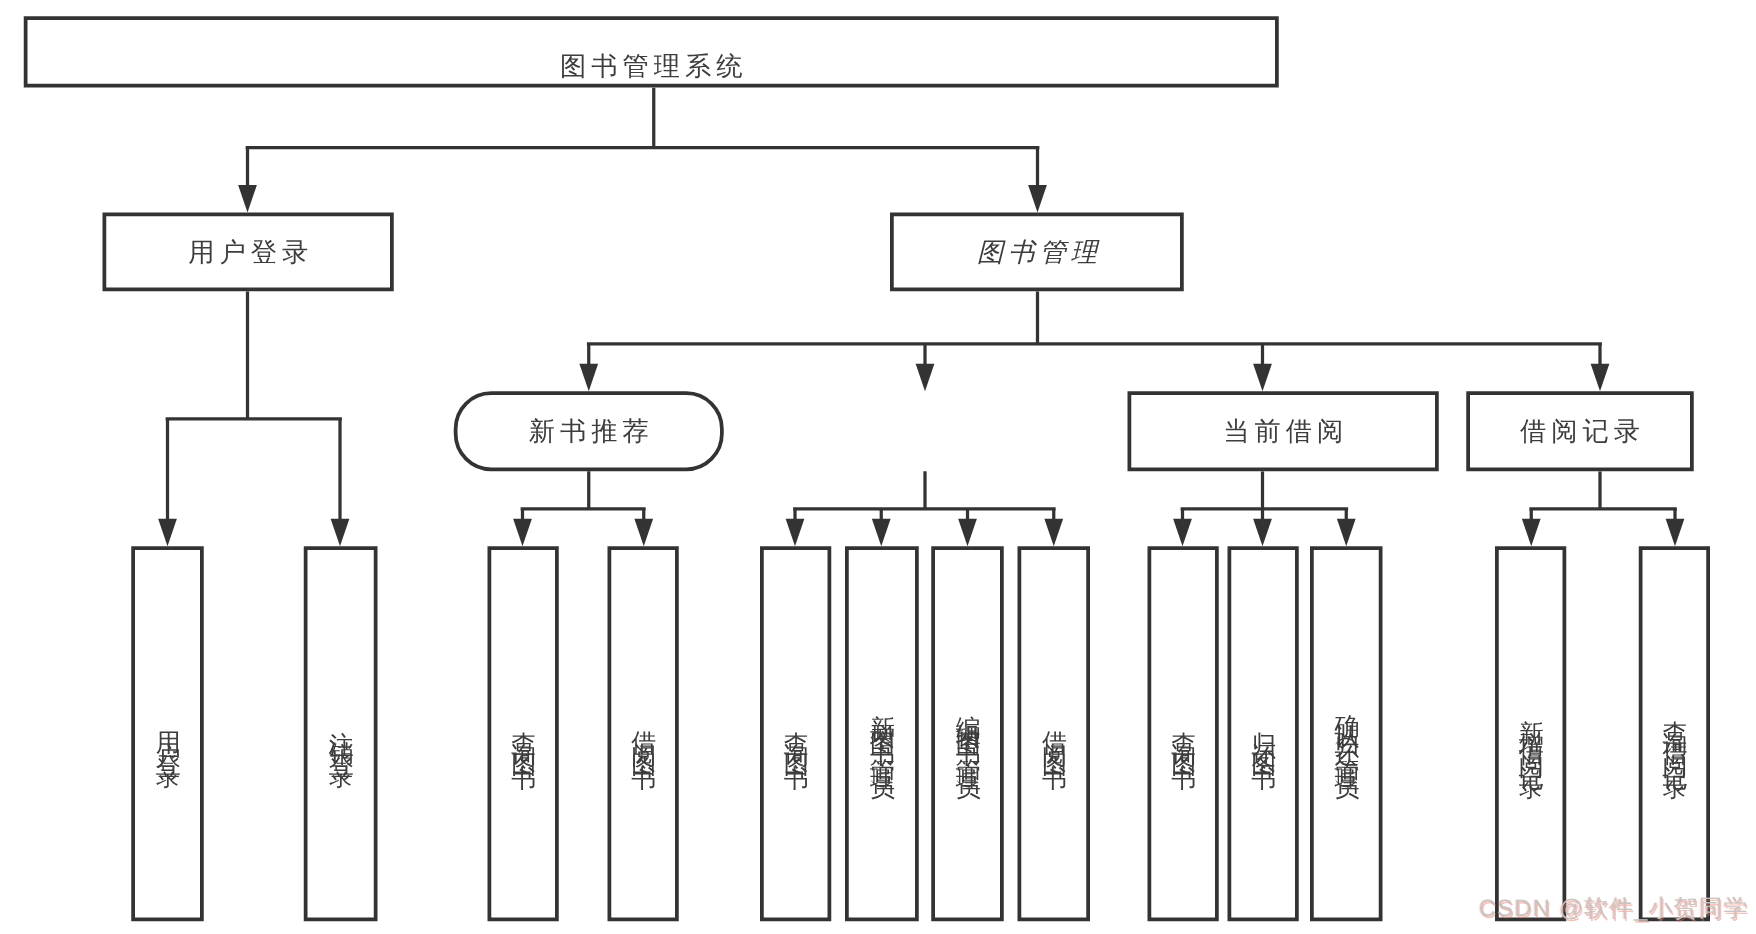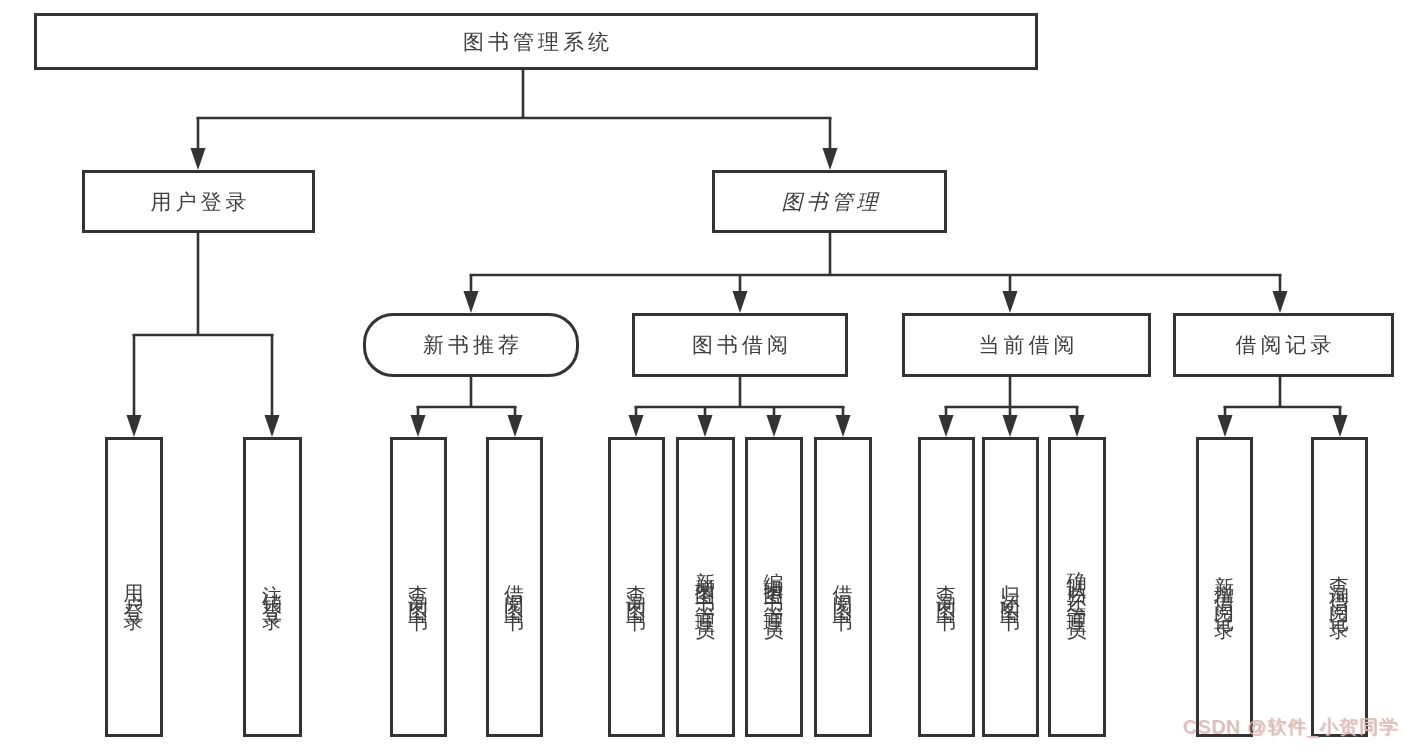--- a/index.html
+++ b/index.html
@@ -118,41 +118,38 @@
       <polygon points="766.5,415 781.5,415 774,437"></polygon>
       <polygon points="835.5,415 850.5,415 843,437"></polygon>
       <polygon points="938.5,415 953.5,415 946,437"></polygon>
       <polygon points="1002.5,415 1017.5,415 1010,437"></polygon>
       <polygon points="1069.5,415 1084.5,415 1077,437"></polygon>
       <polygon points="1217.5,415 1232.5,415 1225,437"></polygon>
       <polygon points="1332.5,415 1347.5,415 1340,437"></polygon>
     </g>
   </svg>
 
-  <div class="node" style="left:34px; top:13px; width:1004px; height:57px;">
+  <div class="node" style="left:19px; top:13px; width:1004px; height:57px;align-items:flex-end;">
     <span class="hlabel">图书管理系统</span>
   </div>
 
   <div class="node" style="left:82px; top:170px; width:233px; height:63px;">
     <span class="hlabel">用户登录</span>
   </div>
   <div class="node" style="left:712px; top:170px; width:235px; height:63px;font-style:italic;">
     <span class="hlabel">图书管理</span>
   </div>
 
   <div class="node" style="left:363px; top:313px; width:216px; height:64px;border-radius:30px;">
     <span class="hlabel">新书推荐</span>
   </div>
-  <div class="node" style="left:632px; top:313px; width:216px; height:64px;">
-    <span class="hlabel">图书借阅</span>
-  </div>
   <div class="node" style="left:902px; top:313px; width:249px; height:64px;">
     <span class="hlabel">当前借阅</span>
   </div>
-  <div class="node" style="left:1173px; top:313px; width:221px; height:64px;">
+  <div class="node" style="left:1173px; top:313px; width:182px; height:64px;">
     <span class="hlabel">借阅记录</span>
   </div>
 
   <div class="node leaf" style="left:105px; top:437px; width:58px; height:300px;">
     <span class="vlabel">用户登录</span>
   </div>
   <div class="node leaf" style="left:243px; top:437px; width:59px; height:300px;">
     <span class="vlabel">注销登录</span>
   </div>
 

